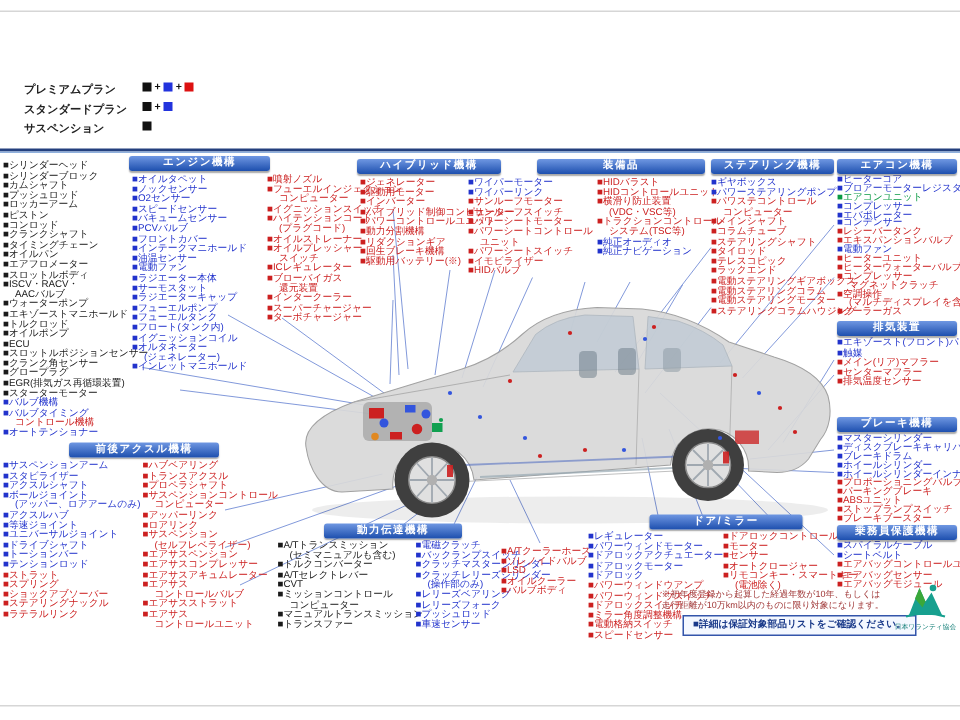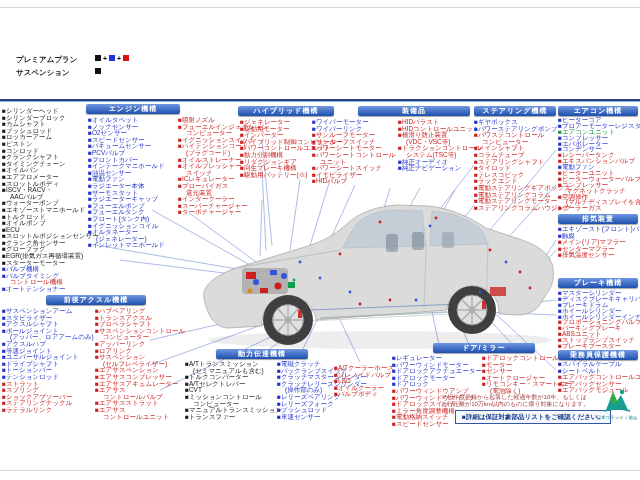--- a/index.html
+++ b/index.html
@@ -50,20 +50,26 @@
 <div class="faint-rule" style="top:470px"></div>
 
 <div class="legend">
     <div class="legend-row">
       <span class="legend-label">プレミアムプラン</span>
       <span class="sq" style="background: rgb(17, 17, 17);"></span>
       <span class="plus">+</span>
       <span class="sq" style="background: rgb(34, 51, 221);"></span>
       <span class="plus">+</span>
       <span class="sq" style="background: rgb(221, 17, 17);"></span>
+    </div>
+    <div class="legend-row">
+      <span class="legend-label">スタンダードプラン</span>
+      <span class="sq" style="background: rgb(17, 17, 17);"></span>
+      <span class="plus">+</span>
+      <span class="sq" style="background: rgb(34, 51, 221);"></span>
     </div>
     <div class="legend-row">
       <span class="legend-label">サスペンション</span>
       <span class="sq" style="background: rgb(17, 17, 17);"></span>
     </div>
   </div>
 
 <div class="divider"></div>
 <div class="divider2"></div>
 

